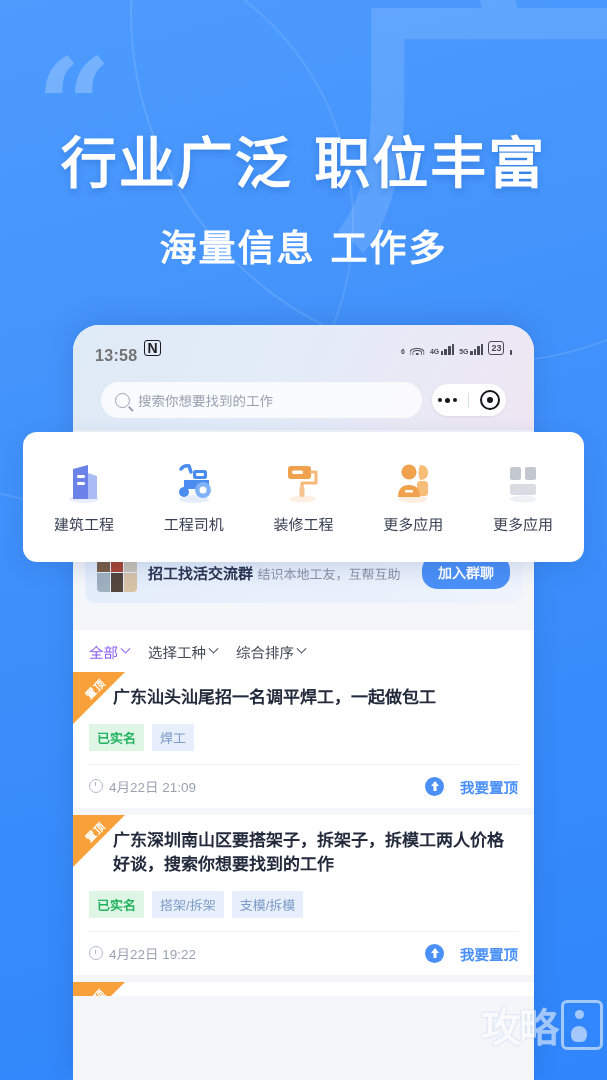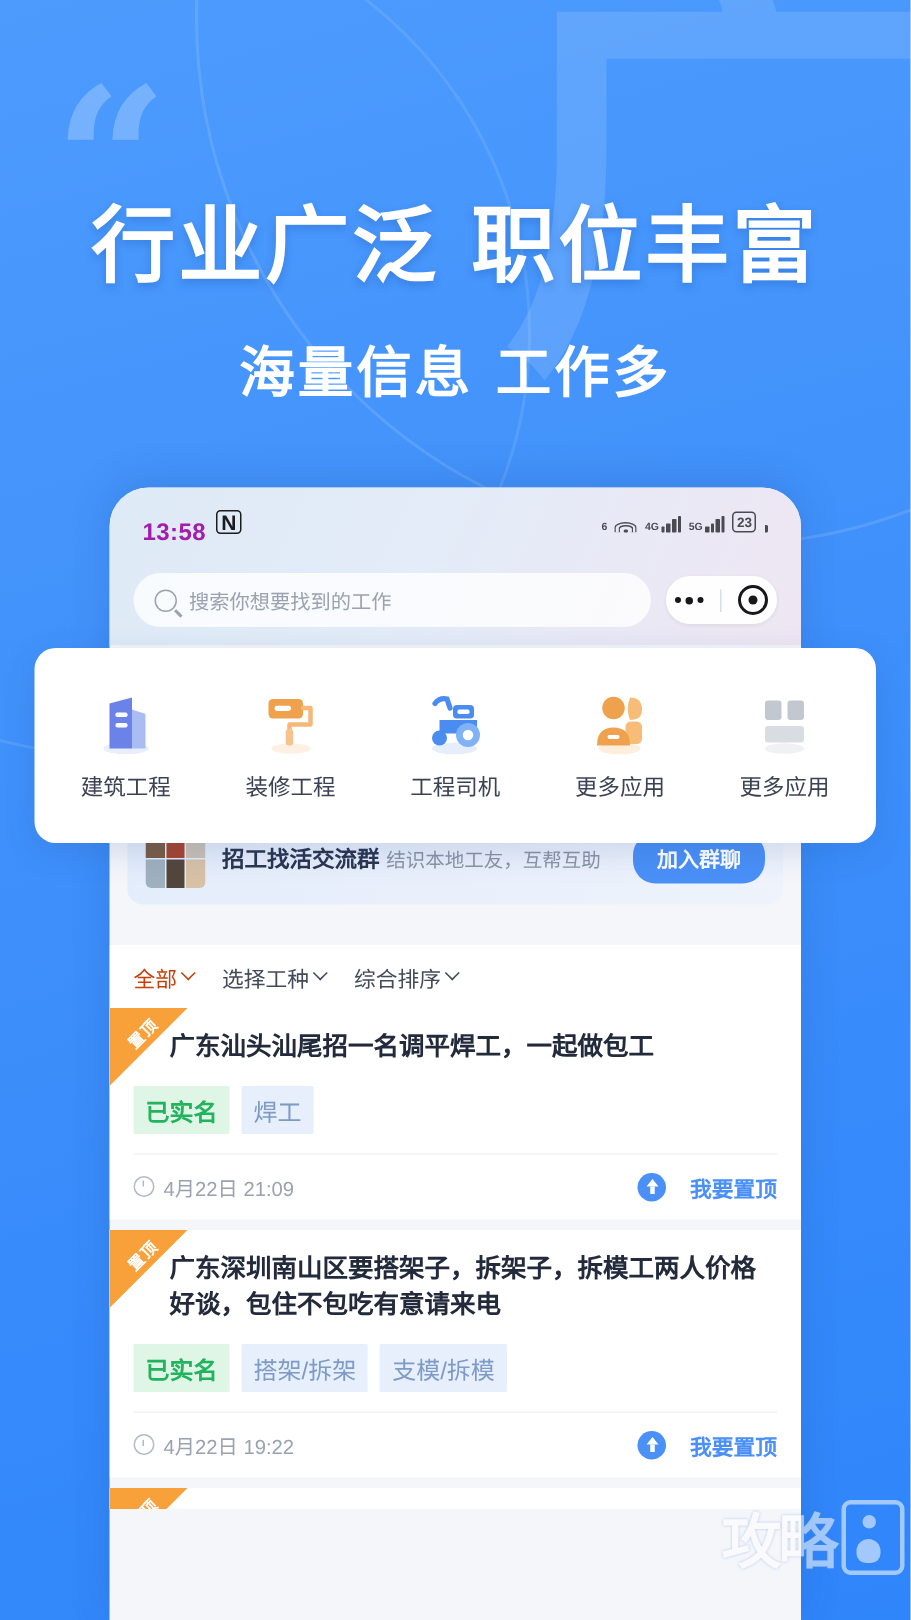--- a/index.html
+++ b/index.html
@@ -59,21 +59,21 @@
   .phone-top{
     position:absolute;left:0;right:0;top:0;height:105px;
     background:linear-gradient(115deg,#dfeaf7 0%,#e3ecf8 45%,#efe6f3 100%);
   }
   .statusbar{
     position:absolute;left:0;right:0;top:0;height:46px;
     display:flex;align-items:center;justify-content:space-between;
     padding:0 22px;box-sizing:border-box;
   }
   .sb-left{display:flex;align-items:center;gap:7px;}
-  .sb-time{font-size:16px;font-weight:700;color:#a21caf;letter-spacing:.3px;margin-top:16px;}
+  .sb-time{font-size:16px;font-weight:700;color:#737373;letter-spacing:.3px;margin-top:16px;}
   .nfc{
     font-size:14px;font-weight:700;color:#1c1c1e;
     border:1.6px solid #1c1c1e;border-radius:3px;padding:0 2px;line-height:14px;
   }
   .sb-right{display:flex;align-items:flex-end;gap:5px;color:#4a4a55;}
   .bars{display:flex;align-items:flex-end;gap:1px;}
   .bars i{display:block;width:2.6px;background:#4a4a55;border-radius:.5px;}
   .bars i:nth-child(1){height:4px}.bars i:nth-child(2){height:6.5px}
   .bars i:nth-child(3){height:9px}.bars i:nth-child(4){height:11.5px}
   .sig{display:flex;align-items:flex-end;gap:1.5px;}
@@ -88,21 +88,21 @@
   .wifi b:nth-child(3){width:2.5px;height:2.5px;border-radius:50%;background:#4a4a55;border:none;}
   .batt{
     display:flex;align-items:center;border:1.4px solid #4a4a55;border-radius:3px;
     padding:0 2px;height:12px;font-size:9px;font-weight:700;color:#4a4a55;line-height:12px;
   }
   .batt-cap{width:1.6px;height:5px;background:#4a4a55;border-radius:0 1px 1px 0;margin-left:1px;}
 
   
   .searchrow{
     position:absolute;left:0;right:0;top:52px;height:46px;
-    display:flex;align-items:center;padding:0 16px;gap:10px;box-sizing:border-box;
+    display:flex;align-items:center;padding:0 28px;gap:10px;box-sizing:border-box;
   }
   .searchbox{
     flex:1;height:36px;border-radius:18px;background:rgba(255,255,255,.78);
     display:flex;align-items:center;gap:8px;padding:0 14px;box-sizing:border-box;
   }
   .mag{width:13px;height:13px;border:1.6px solid #9aa2b1;border-radius:50%;position:relative;flex:none;}
   .mag::after{content:"";position:absolute;right:-5px;bottom:-3px;width:6px;height:1.6px;background:#9aa2b1;transform:rotate(45deg);}
   .sph{font-size:13.5px;color:#9aa2b1;white-space:nowrap;}
   .capsule{
     width:74px;height:32px;border-radius:16px;background:rgba(255,255,255,.92);
@@ -132,41 +132,41 @@
     background:#4a90f7;color:#fff;font-size:14px;font-weight:700;
     border-radius:15px;padding:7px 16px;flex:none;
   }
 
   
   .filterbar{
     position:absolute;left:0;right:0;top:305px;height:42px;background:#fff;
     display:flex;align-items:center;gap:19px;padding:0 16px;box-sizing:border-box;
   }
   .fitem{display:flex;align-items:center;gap:4px;font-size:14.5px;color:#434a58;}
-  .fitem.act{color:#c2410c;align-items:center;}
+  .fitem.act{color:#8b5cf6;align-items:center;}
   .chev{width:6px;height:6px;border-right:1.4px solid currentColor;border-bottom:1.4px solid currentColor;transform:rotate(45deg) translate(-2px,-2px);display:block;}
 
   
   .joblist{position:absolute;left:0;right:0;top:347px;bottom:0;}
   .jobcard{position:relative;background:#fff;padding:14px 16px 0;margin-bottom:7px;overflow:hidden;}
   .ribbon{
     position:absolute;left:0;top:0;width:52px;height:52px;overflow:hidden;pointer-events:none;
   }
   .ribbon::before{
     content:"";position:absolute;left:0;top:0;width:0;height:0;
     border-top:52px solid #f8a039;border-right:52px solid transparent;
   }
   .ribbon span{
     position:absolute;left:2px;top:9px;width:40px;text-align:center;
     font-size:10.5px;font-weight:700;color:#fff;letter-spacing:1px;
     transform:rotate(-45deg);transform-origin:center;
   }
   .jtitle{font-size:17px;font-weight:700;color:#222a3b;line-height:1.45;padding-left:24px;}
   .tags{display:flex;gap:8px;margin-top:13px;flex-wrap:wrap;}
-  .tag{font-size:16px;border-radius:1px;padding:4px 8px;}
+  .tag{font-size:13px;border-radius:1px;padding:4px 8px;}
   .tag.green{background:#dff6e6;color:#22b35e;font-weight:700;}
   .tag.blue{background:#e7effc;color:#7d9bc6;}
   .jfoot{
     display:flex;align-items:center;justify-content:space-between;
     margin-top:13px;border-top:1px solid #f0f2f6;padding:11px 0;
   }
   .jtime{display:flex;align-items:center;gap:6px;font-size:13.5px;color:#9aa2b1;}
   .clock{width:12px;height:12px;border:1.4px solid #b3bac7;border-radius:50%;position:relative;flex:none;}
   .clock::after{content:"";position:absolute;left:5px;top:2.3px;width:1.2px;height:4px;background:#b3bac7;}
   .jtop{display:flex;align-items:center;gap:16px;font-size:14.5px;font-weight:700;color:#4a90f7;}
@@ -329,21 +329,21 @@
             <i class="uparrow"></i>
             <span>我要置顶</span>
           </span>
         </div>
       </div>
 
       <div class="jobcard">
         <span class="ribbon">
             <span>置顶</span>
           </span>
-        <div class="jtitle">广东深圳南山区要搭架子，拆架子，拆模工两人价格好谈，包住不包吃有意请来电</div>
+        <div class="jtitle">广东深圳南山区要搭架子，拆架子，拆模工两人价格好谈，搜索你想要找到的工作</div>
         <div class="tags">
           <span class="tag green">已实名</span>
           <span class="tag blue">搭架/拆架</span>
           <span class="tag blue">支模/拆模</span>
         </div>
         <div class="jfoot">
           <span class="jtime">
             <i class="clock"></i>
             <span>4月22日 19:22</span>
           </span>
@@ -370,33 +370,20 @@
       <span class="appicon">
         <svg viewBox="0 0 46 42" width="46" height="42" aria-hidden="true">
           <ellipse cx="23" cy="38" rx="15" ry="4" fill="#e8eefb"></ellipse>
           <path d="M12 8 L27 4 L27 38 L12 38 Z" fill="#6b82e8"></path>
           <path d="M27 12 L36 15 L36 38 L27 38 Z" fill="#a9bcf4"></path>
           <rect x="16" y="14" width="8" height="3" rx="1.2" fill="#ffffff"></rect>
           <rect x="16" y="21" width="8" height="3" rx="1.2" fill="#ffffff"></rect>
         </svg>
       </span>
       <span class="applabel">建筑工程</span>
-    </div>
-
-    <div class="appitem">
-      <span class="appicon">
-        <svg viewBox="0 0 46 42" width="46" height="42" aria-hidden="true">
-          <ellipse cx="23" cy="38" rx="13" ry="3.5" fill="#fdf0e2"></ellipse>
-          <rect x="8" y="5" width="23" height="13" rx="3" fill="#f0a14e"></rect>
-          <rect x="12" y="9.5" width="11" height="3.5" rx="1.6" fill="#ffffff"></rect>
-          <path d="M31 11 L36 11 L36 22 L22 22 L22 26" stroke="#f5b878" stroke-width="3" fill="none" stroke-linecap="round" stroke-linejoin="round"></path>
-          <rect x="19.5" y="25" width="5" height="11" rx="2.2" fill="#f6c38e"></rect>
-        </svg>
-      </span>
-      <span class="applabel">装修工程</span>
     </div>
 
     <div class="appitem">
       <span class="appicon">
         <svg viewBox="0 0 46 42" width="46" height="42" aria-hidden="true">
           <ellipse cx="23" cy="38" rx="15" ry="4" fill="#e6eefc"></ellipse>
           <path d="M10 8 q3 -4 8 -3 l2 6" stroke="#4a8cf0" stroke-width="3.5" fill="none" stroke-linecap="round"></path>
           <rect x="22" y="9" width="14" height="9" rx="2.5" fill="#4a8cf0"></rect>
           <rect x="25" y="12" width="8" height="3" rx="1.2" fill="#ffffff"></rect>
           <path d="M13 19 L38 19 L38 28 L13 28 Z" fill="#4a8cf0"></path>
@@ -404,20 +391,33 @@
           <circle cx="32" cy="29" r="3.5" fill="#ffffff"></circle>
           <circle cx="13" cy="31" r="5" fill="#4a8cf0"></circle>
         </svg>
       </span>
       <span class="applabel">工程司机</span>
     </div>
 
     <div class="appitem">
       <span class="appicon">
         <svg viewBox="0 0 46 42" width="46" height="42" aria-hidden="true">
+          <ellipse cx="23" cy="38" rx="13" ry="3.5" fill="#fdf0e2"></ellipse>
+          <rect x="8" y="5" width="23" height="13" rx="3" fill="#f0a14e"></rect>
+          <rect x="12" y="9.5" width="11" height="3.5" rx="1.6" fill="#ffffff"></rect>
+          <path d="M31 11 L36 11 L36 22 L22 22 L22 26" stroke="#f5b878" stroke-width="3" fill="none" stroke-linecap="round" stroke-linejoin="round"></path>
+          <rect x="19.5" y="25" width="5" height="11" rx="2.2" fill="#f6c38e"></rect>
+        </svg>
+      </span>
+      <span class="applabel">装修工程</span>
+    </div>
+
+    <div class="appitem">
+      <span class="appicon">
+        <svg viewBox="0 0 46 42" width="46" height="42" aria-hidden="true">
           <ellipse cx="23" cy="38" rx="14" ry="4" fill="#fdeedd"></ellipse>
           <path d="M30 4 q8 0 8 8 q0 7 -8 7 q-3 -7 0 -15 z" fill="#f7bd77"></path>
           <rect x="27" y="20" width="11" height="15" rx="3.5" fill="#f7bd77"></rect>
           <circle cx="19" cy="11" r="7.5" fill="#f0a14e"></circle>
           <path d="M8 36 q0 -12 11 -12 q11 0 11 12 z" fill="#f0a14e"></path>
           <rect x="15" y="29" width="8" height="2.6" rx="1.2" fill="#ffffff"></rect>
         </svg>
       </span>
       <span class="applabel">更多应用</span>
     </div>

